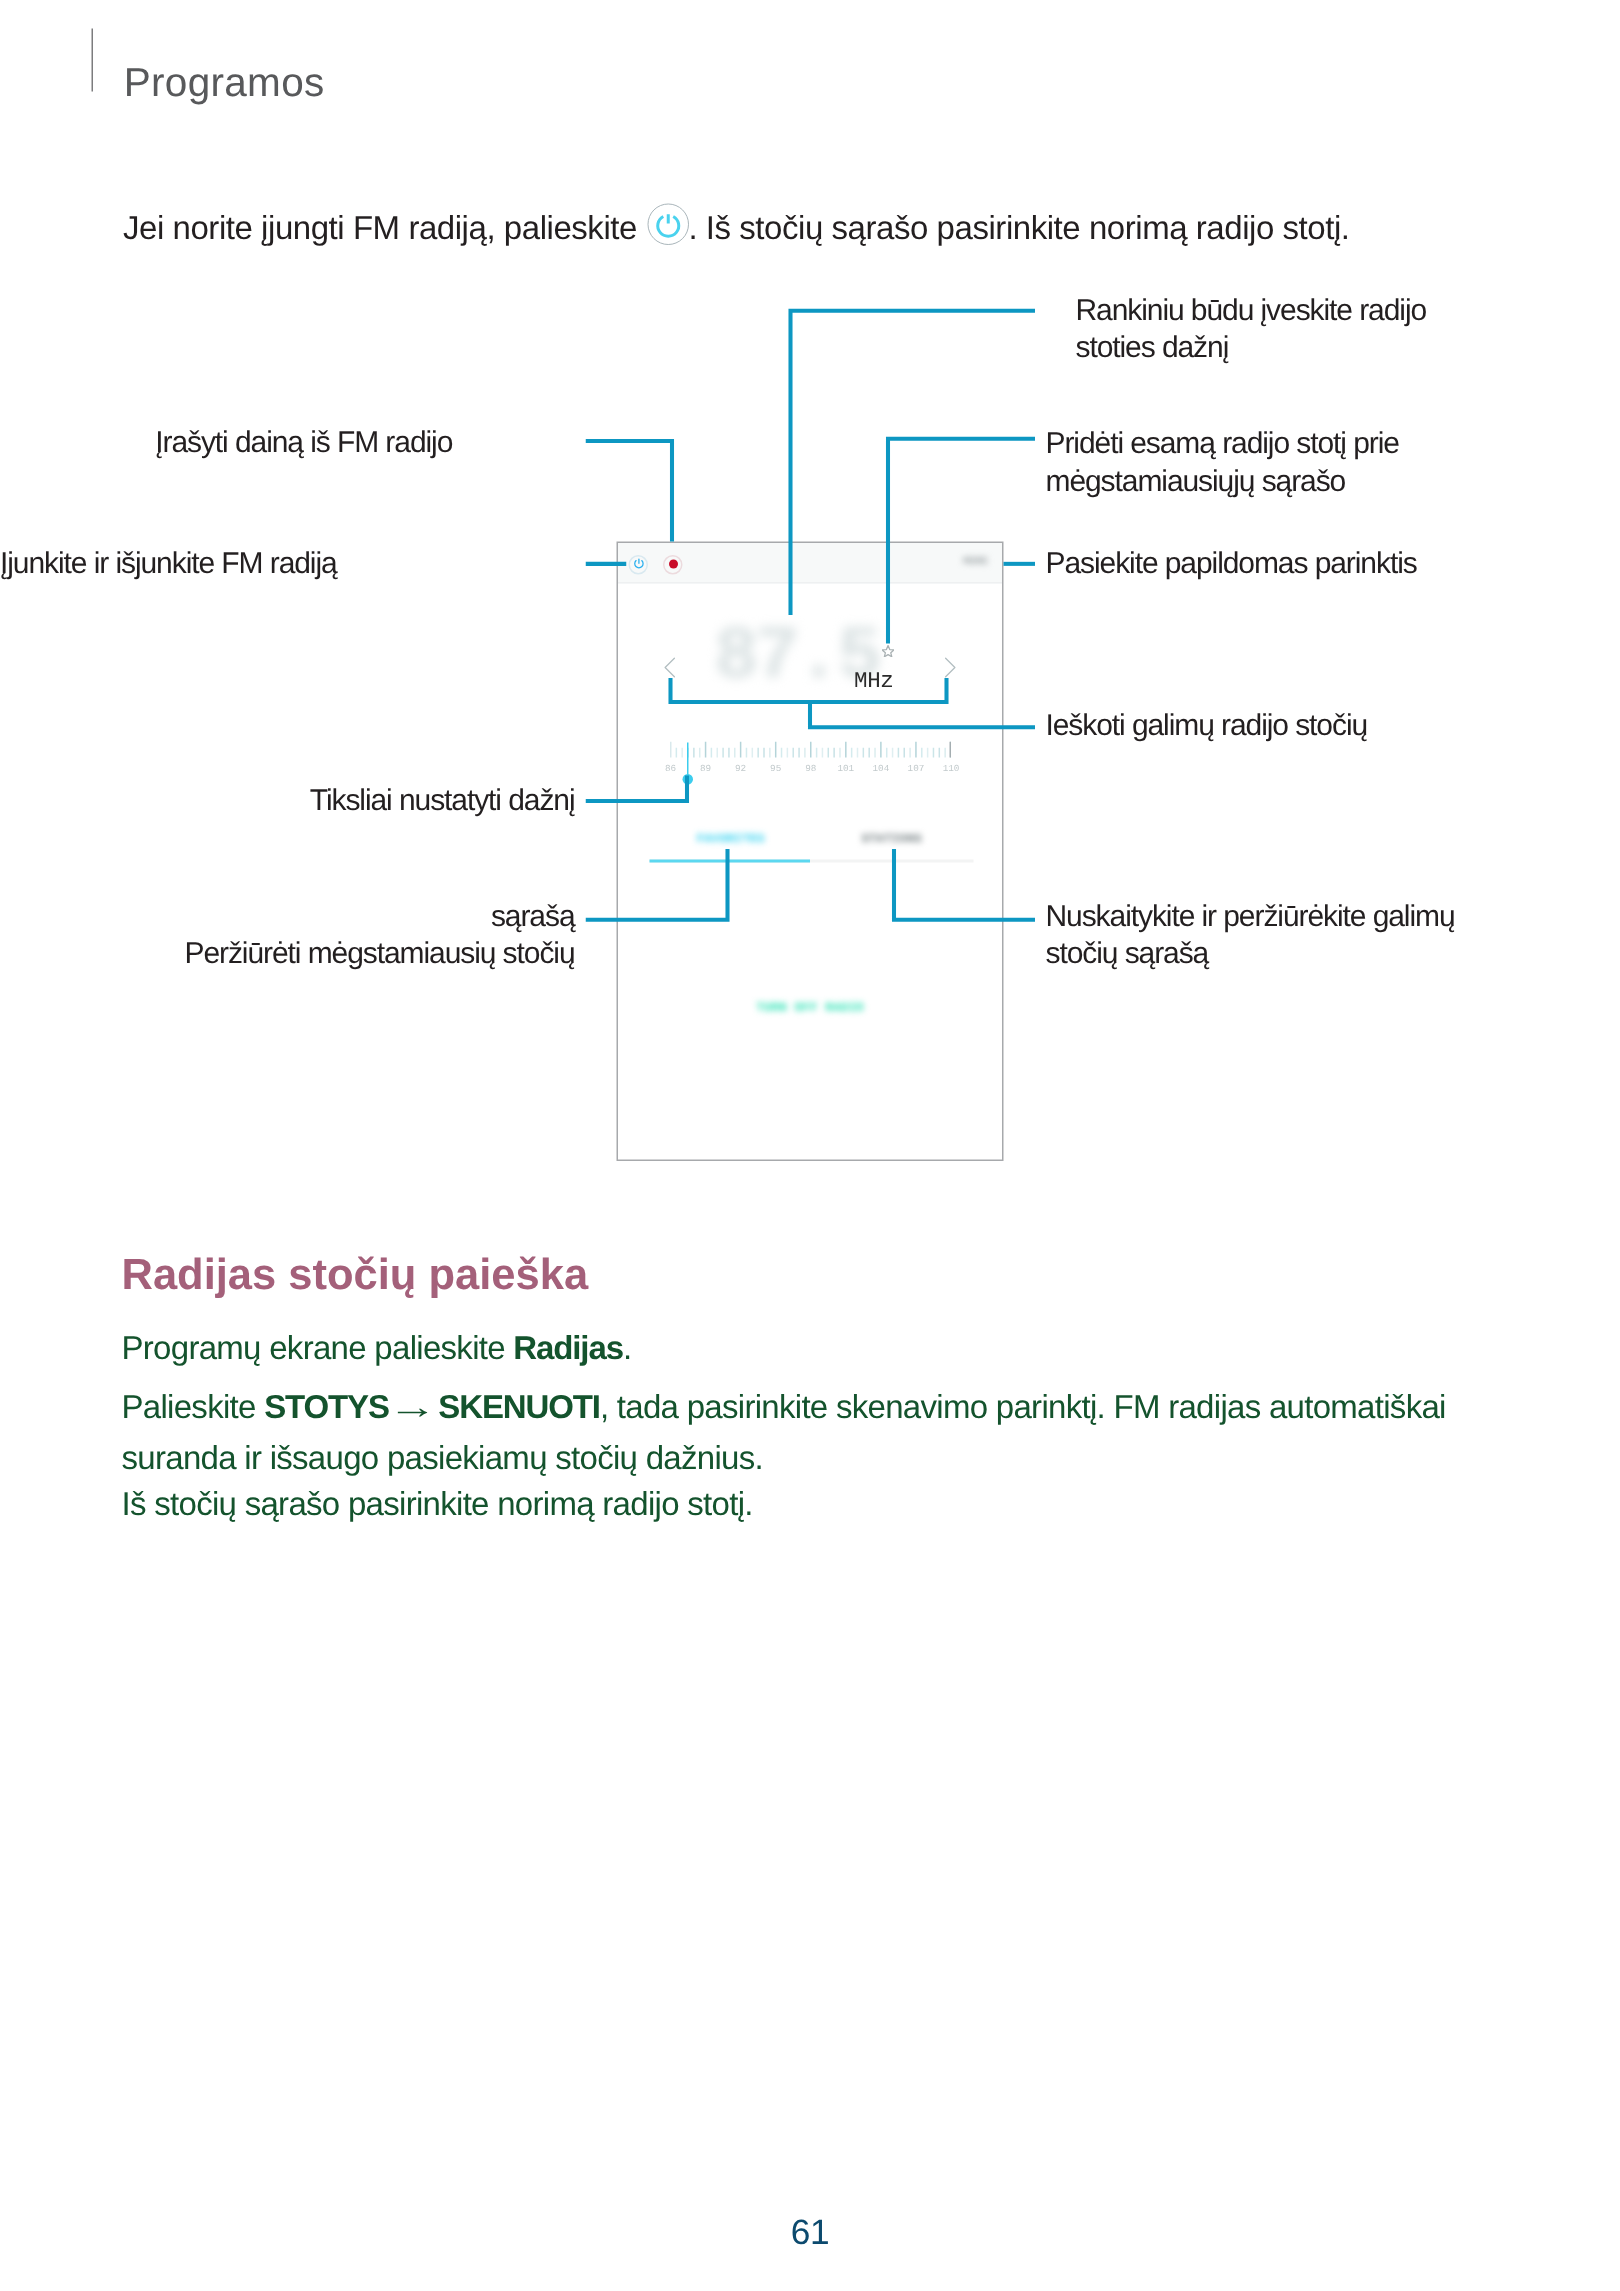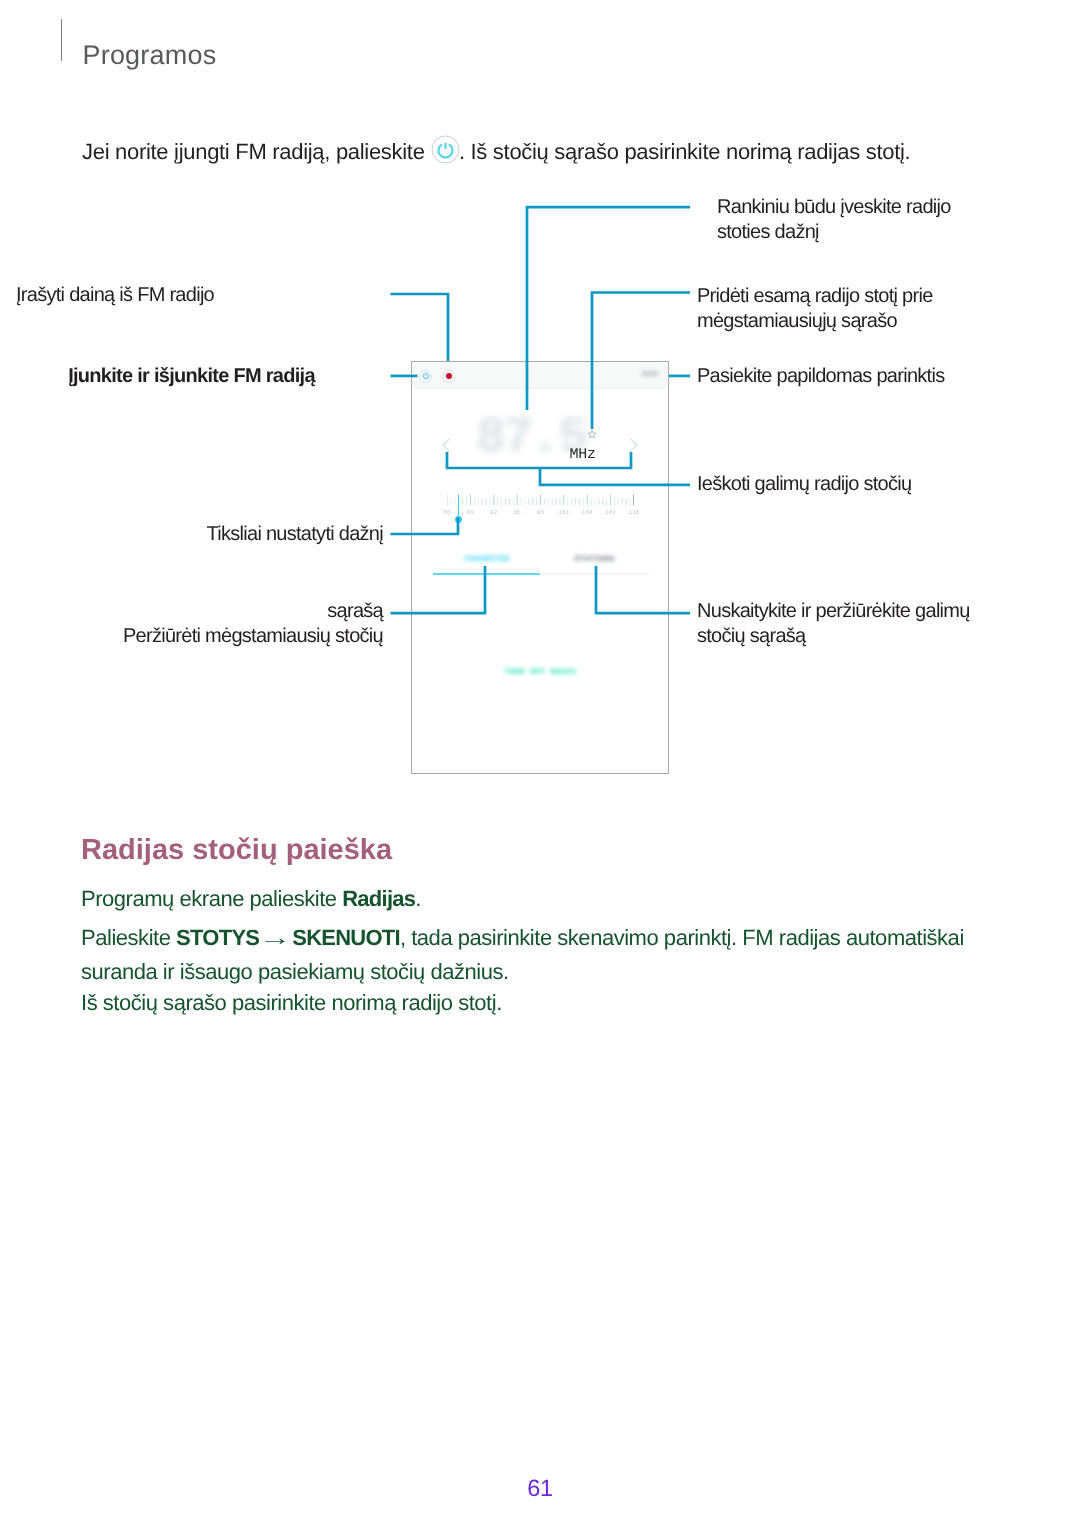--- a/index.html
+++ b/index.html
@@ -1,21 +1,21 @@
 <!DOCTYPE html>
 <html><head>
 <meta charset="utf-8">
 <style>
   html,body{margin:0;padding:0;}
   body{width:1080px;height:1527px;background:#ffffff;font-family:"Liberation Sans",sans-serif;position:relative;overflow:hidden;-webkit-font-smoothing:antialiased;-moz-osx-font-smoothing:grayscale;text-rendering:geometricPrecision;}
   .page{position:absolute;left:0;top:0;width:1080px;height:1527px;transform:translateZ(0);}
   .hdr-rule{position:absolute;left:61px;top:19px;width:1.1px;height:42px;background:#7c7c7e;}
   .hdr-title{position:absolute;left:82.5px;top:39.5px;font-size:27px;letter-spacing:0.2px;color:#58595b;}
   .intro{position:absolute;left:82px;top:138px;font-size:22px;letter-spacing:-0.3px;color:#231f20;white-space:nowrap;}
-  .pagenum{position:absolute;left:0;top:1477px;width:1080px;text-align:center;font-size:23.5px;line-height:23.5px;letter-spacing:-0.2px;color:#6d28d9;}
+  .pagenum{position:absolute;left:0;top:1477px;width:1080px;text-align:center;font-size:23.5px;line-height:23.5px;letter-spacing:-0.2px;color:#0c4a6e;}
   .h1{position:absolute;left:81px;top:834px;font-size:29px;font-weight:bold;color:#a4607a;}
   .para{position:absolute;left:81px;font-size:22px;letter-spacing:-0.47px;color:#14532d;line-height:34px;}
   .para b{letter-spacing:-0.75px;}
   .arrow{display:inline-block;font-weight:400;letter-spacing:0;transform:scaleX(1.5);margin:0 6px 0 5px;}
   .p1{top:882px;}
   .p2{top:921px;width:915px;}
   .p3{top:986px;}
   .pwr-ic{display:inline-block;width:28px;height:29px;vertical-align:-8px;position:relative;margin:0 0 0 0.5px;}
   .pwr-ic svg{position:absolute;left:-0.3px;top:-3.4px;}
   
@@ -53,43 +53,43 @@
   .tabline-bg{position:absolute;left:20.7px;top:17.4px;width:216px;height:1.2px;background:#f3f4f4;}
   .tabline-act{position:absolute;left:20.7px;top:17.2px;width:107.7px;height:1.7px;background:#5cd8f0;}
 
   .botbtn{position:absolute;left:0;top:306px;width:100%;text-align:center;font-size:8.4px;line-height:8.4px;font-weight:600;letter-spacing:0.1px;color:#2ae2b4;}
 
   .blur6{filter:blur(2px);}
   .blur7{filter:blur(2.3px);}
   .blur8{filter:blur(3.7px);}
 
   .lbl{position:absolute;font-size:20px;letter-spacing:-0.72px;color:#231f20;line-height:25.3px;white-space:nowrap;}
-  .lbl-rec{left:16px;top:282.8px;width:383px;text-align:left;}
-  .lbl-pwr{left:0;top:363.5px;width:383px;text-align:center;font-weight:bold;}
+  .lbl-rec{left:0;top:282.8px;width:383px;text-align:center;padding-left:11px;}
+  .lbl-pwr{left:0;top:363.5px;width:383px;text-align:left;}
   .lbl-ft{left:0;top:521.5px;width:383px;text-align:right;}
   .lbl-fav2{left:0;top:598.6px;width:383px;text-align:right;}
   .lbl-mf{left:697px;top:194.6px;margin-left:20px;}
   .lbl-add{left:697px;top:283.6px;}
   .lbl-more{left:697px;top:363.5px;}
   .lbl-srch{left:697px;top:471.5px;}
   .lbl-scan{left:697px;top:598.6px;}
 </style>
 </head>
 <body>
 
 <div class="page">
   <div class="hdr-rule"></div>
   <div class="hdr-title">Programos</div>
 
   <div class="intro">
     <span>Jei norite įjungti FM radiją, palieskite </span><span class="pwr-ic"><svg viewBox="0 0 290 290" width="29" height="29">
           <circle cx="145" cy="145" r="135" fill="none" stroke="#9fadb2" stroke-width="6"></circle>
           <path d="M112 93 A70 70 0 1 0 178 93" fill="none" stroke="#4ad2ee" stroke-width="20" stroke-linecap="butt"></path>
           <path d="M145 78 L145 140" fill="none" stroke="#4ad2ee" stroke-width="20" stroke-linecap="butt"></path>
-        </svg></span><span>. Iš stočių sąrašo pasirinkite norimą radijas stotį.</span>
+        </svg></span><span>. Iš stočių sąrašo pasirinkite norimą radijo stotį.</span>
   </div>
 
   <div class="diagram-wrap">
 
     <div class="shot">
       <div class="shot-toolbar">
         <span class="ic-power">
             <svg viewBox="0 0 120 120" width="11.9" height="11.9" style="position:absolute;left:-0.45px;top:-0.45px">
               <path d="M41 37.5 A28 28 0 1 0 79 37.5" fill="none" stroke="#2ab0ef" stroke-width="8.5" stroke-linecap="round"></path>
               <path d="M60 27 L60 56" fill="none" stroke="#2ab0ef" stroke-width="8.5" stroke-linecap="round"></path>

